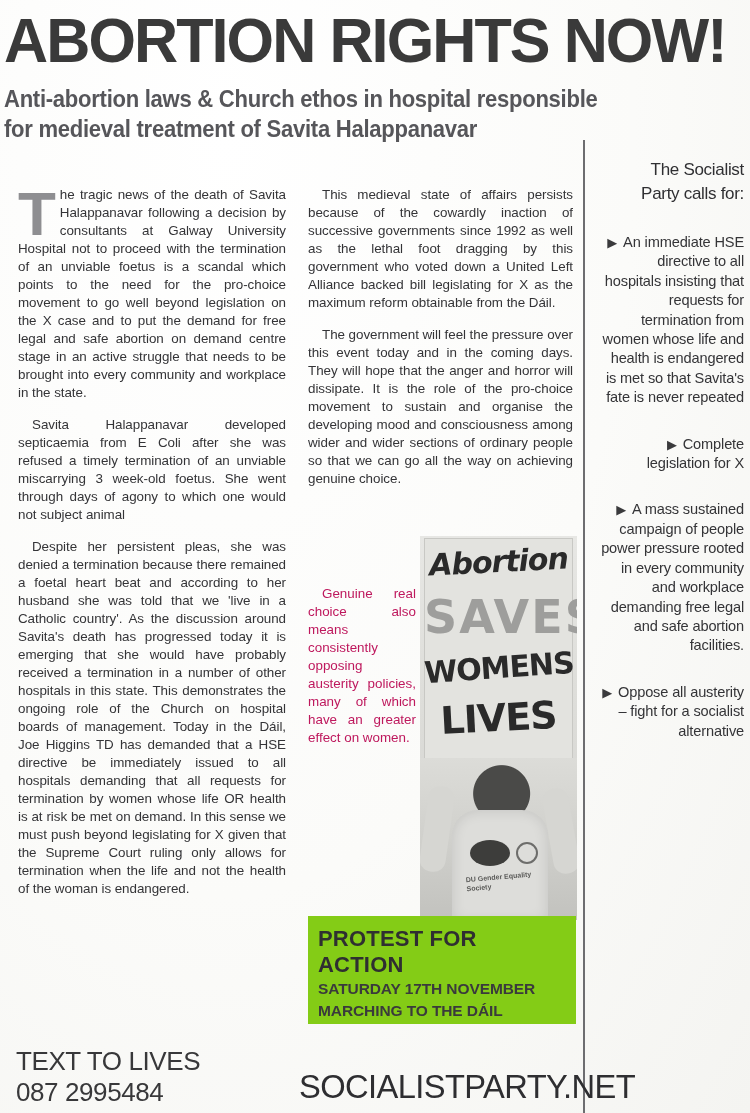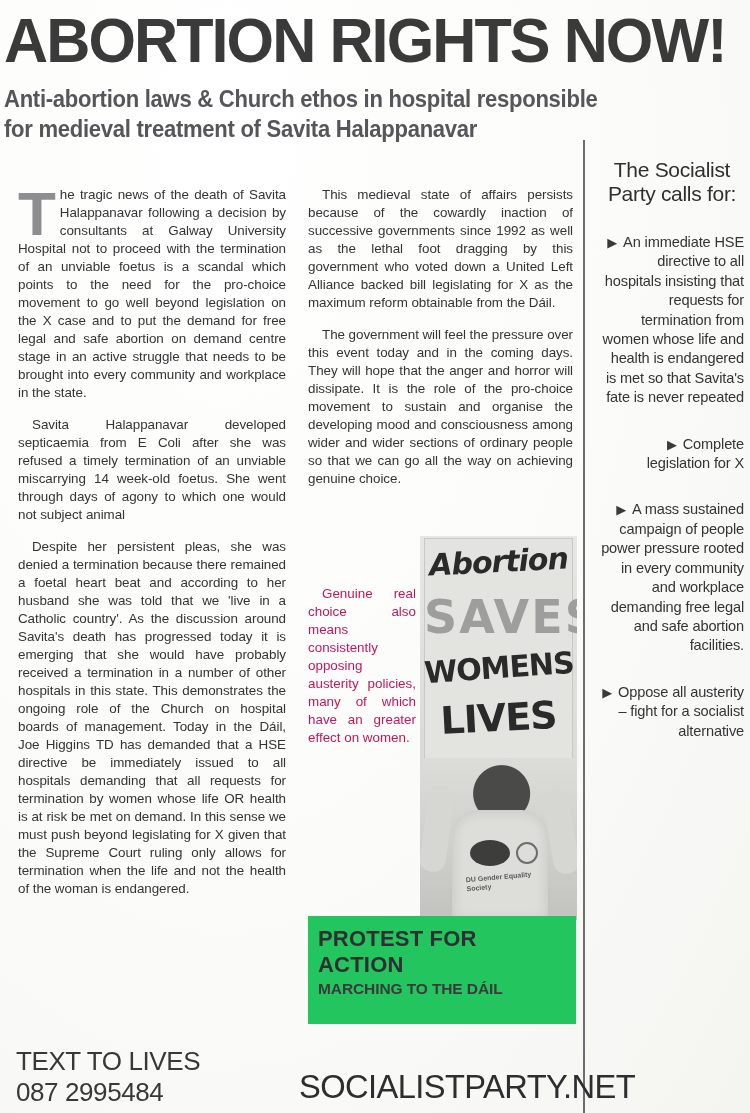--- a/index.html
+++ b/index.html
@@ -180,21 +180,21 @@
   #arm-l { left: 4px; top: 28px; transform: rotate(8deg); }
   #arm-r { left: 128px; top: 30px; transform: rotate(-10deg); }
 
   
   #protest-box {
     position: absolute;
     left: 308px;
     top: 916px;
     width: 268px;
     height: 108px;
-    background: #22c55e;
+    background: #84cc16;
     padding: 10px 10px 0 10px;
     box-sizing: border-box;
   }
   #protest-title {
     font-weight: bold;
     font-size: 22px;
     line-height: 26px;
     letter-spacing: 0.2px;
     color: #2f2f31;
   }
@@ -209,23 +209,23 @@
   
   #sidebar {
     position: absolute;
     left: 600px;
     top: 158px;
     width: 144px;
     text-align: right;
     color: #343437;
   }
   #sidebar-title {
-    font-size: 21px;
+    font-size: 17px;
     line-height: 24px;
-    text-align: center;
+    text-align: right;
     letter-spacing: -0.3px;
     color: #2f2f32;
   }
   .call-item {
     margin-top: 27px;
     font-size: 14.6px;
     line-height: 19.4px;
     text-align: right;
     letter-spacing: -0.15px;
   }
@@ -266,21 +266,21 @@
   <div id="subhead">
     <div>Anti-abortion laws &amp; Church ethos in hospital responsible</div>
     <div>for medieval treatment of Savita Halappanavar</div>
   </div>
 </div>
 
 <div class="vrule" id="divider-main"></div>
 
 <div class="bodycol" id="col1">
   <p class="noindent"><span id="dropcap">T</span><span>he tragic news of the death of Savita Halappanavar following a decision by consultants at Galway University Hospital not to proceed with the termination of an unviable foetus is a scandal which points to the need for the pro-choice movement to go well beyond legislation on the X case and to put the demand for free legal and safe abortion on demand centre stage in an active struggle that needs to be brought into every community and workplace in the state.</span></p>
-  <p><span>Savita Halappanavar developed septicaemia from E Coli after she was refused a timely termination of an unviable miscarrying 14 week-old foetus. She went through days of agony to which one would not subject animal</span></p>
+  <p><span>Savita Halappanavar developed septicaemia from E Coli after she was refused a timely termination of an unviable miscarrying 3 week-old foetus. She went through days of agony to which one would not subject animal</span></p>
   <p><span>Despite her persistent pleas, she was denied a termination because there remained a foetal heart beat and according to her husband she was told that we 'live in a Catholic country'. As the discussion around Savita's death has progressed today it is emerging that she would have probably received a termination in a number of other hospitals in this state. This demonstrates the ongoing role of the Church on hospital boards of management. Today in the Dáil, Joe Higgins TD has demanded that a HSE directive be immediately issued to all hospitals demanding that all requests for termination by women whose life OR health is at risk be met on demand. In this sense we must push beyond legislating for X given that the Supreme Court ruling only allows for termination when the life and not the health of the woman is endangered.</span></p>
 </div>
 
 <div class="bodycol" id="col2">
   <p><span>This medieval state of affairs persists because of the cowardly inaction of successive governments since 1992 as well as the lethal foot dragging by this government who voted down a United Left Alliance backed bill legislating for X as the maximum reform obtainable from the Dáil.</span></p>
   <p><span>The government will feel the pressure over this event today and in the coming days. They will hope that the anger and horror will dissipate. It is the role of the pro-choice movement to sustain and organise the developing mood and consciousness among wider and wider sections of ordinary people so that we can go all the way on achieving genuine choice.</span></p>
 </div>
 
 <div id="col2-lower">
   <p><span>Genuine real choice also means consistently opposing austerity policies, many of which have an greater effect on women.</span></p>
@@ -302,20 +302,21 @@
     <div id="torso">
       <div id="tshirt-logo"></div>
       <div id="tshirt-logo2"></div>
       <div id="tshirt-text">DU Gender Equality Society</div>
     </div>
   </div>
 </div>
 
 <div id="protest-box">
   <div id="protest-title">PROTEST FOR ACTION</div>
+  <div class="protest-line">SATURDAY 17TH NOVEMBER</div>
   <div class="protest-line">MARCHING TO THE DÁIL</div>
 </div>
 
 <div id="sidebar">
   <div id="sidebar-title">
     <div>The Socialist</div>
     <div>Party calls for:</div>
   </div>
 
   <div class="call-item">

